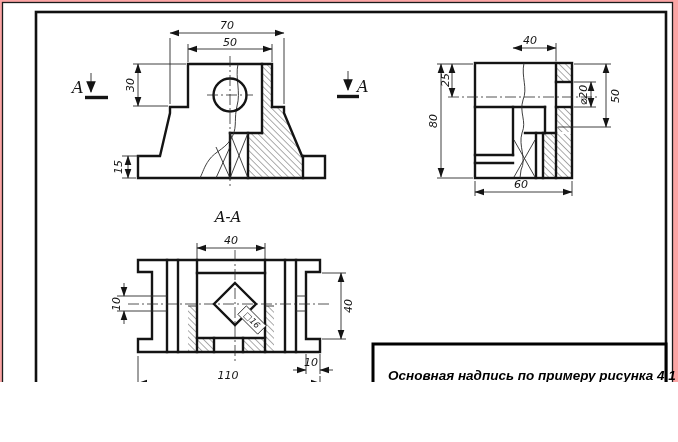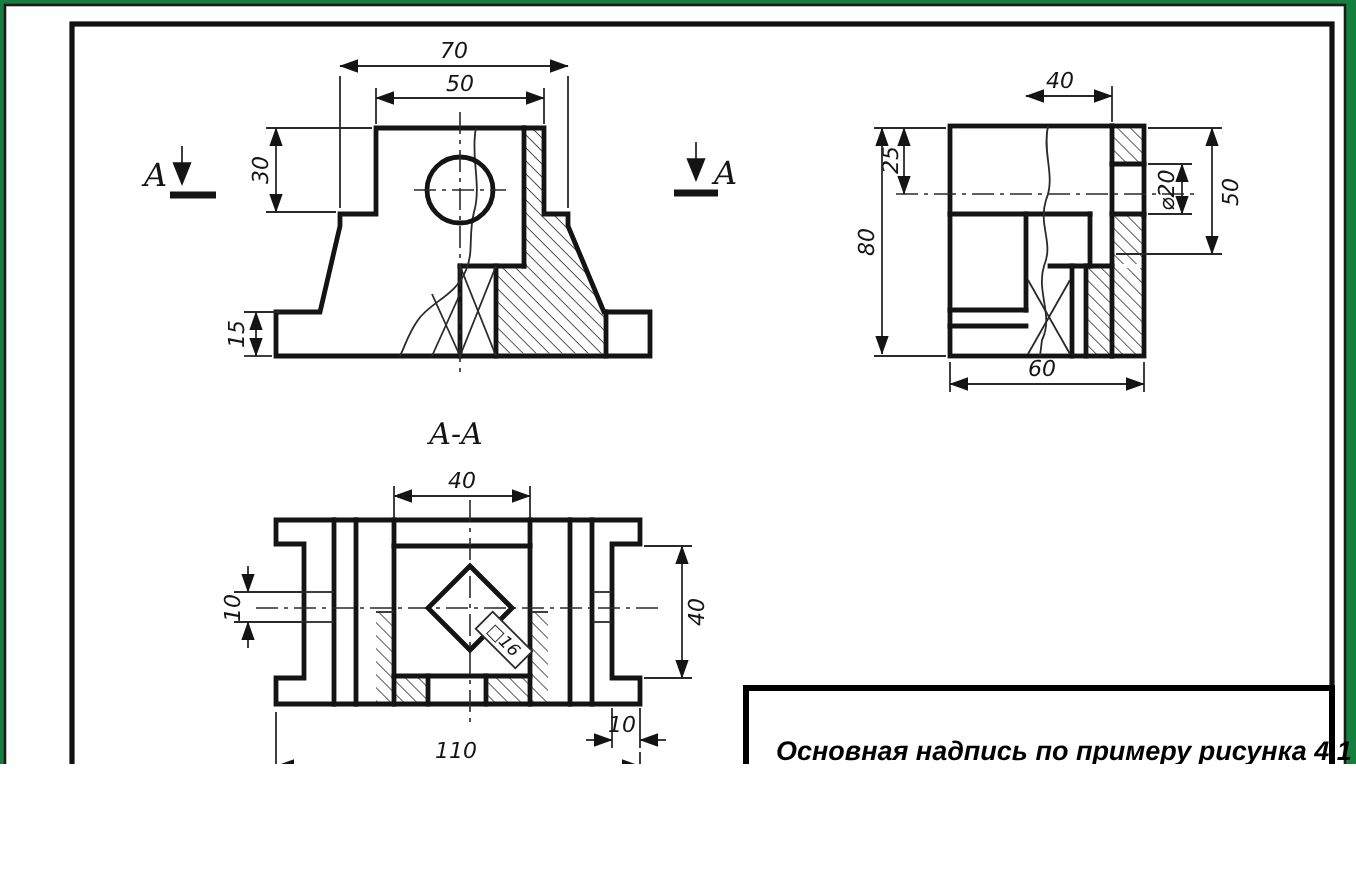--- a/index.html
+++ b/index.html
@@ -1,16 +1,16 @@
 <!DOCTYPE html>
 <html><head>
 <meta charset="utf-8">
 <style>
   html,body{margin:0;padding:0;background:#fff;}
-  .stage{position:relative;width:678px;height:382px;background:#15803d;overflow:hidden;
+  .stage{position:relative;width:678px;height:382px;background:#fca5a5;overflow:hidden;
          font-family:"DejaVu Sans",sans-serif;}
   svg{display:block;}
   .thick{stroke:#141414;stroke-width:2.4;fill:none;stroke-linecap:square;}
   .thick3{stroke:#141414;stroke-width:3.4;fill:none;stroke-linecap:butt;}
   .thin{stroke:#2a2a2a;stroke-width:0.9;fill:none;}
   .dim{stroke:#2a2a2a;stroke-width:0.9;fill:none;}
   .cdash{stroke:#2a2a2a;stroke-width:0.8;fill:none;stroke-dasharray:11 3 2 3;}
   .dimtxt{font:italic 11px "DejaVu Sans",sans-serif;fill:#141414;}
   .biglbl{font:italic 16px "DejaVu Serif",serif;fill:#141414;}
   .seclbl{font:italic 15px "DejaVu Serif",serif;fill:#141414;}

